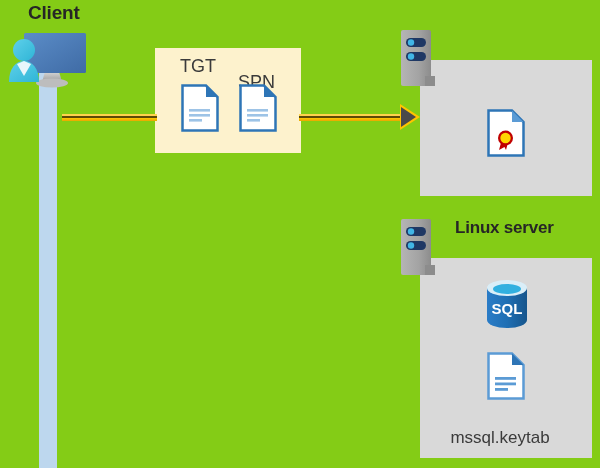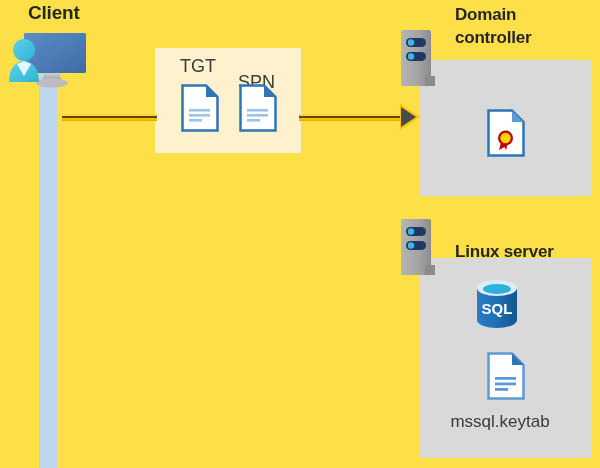--- a/index.html
+++ b/index.html
@@ -7,21 +7,21 @@
     padding: 0;
     background: #ffffff;
   }
   body {
     font-family: "Liberation Sans", sans-serif;
   }
   #canvas {
     position: relative;
     width: 600px;
     height: 468px;
-    background: #fde047;
+    background: #84cc16;
     overflow: hidden;
   }
 
   
   .lifeline {
     position: absolute;
     left: 39px;
     top: 60px;
     width: 18px;
     height: 408px;
@@ -42,21 +42,21 @@
   }
   .title-dc {
     left: 455px;
     top: 3px;
     font-size: 17px;
     line-height: 23px;
     width: 140px;
   }
   .title-linux {
     left: 455px;
-    top: 240px;
+    top: 216px;
     font-size: 17px;
     line-height: 23px;
     width: 145px;
   }
 
   
   .client-icon {
     position: absolute;
     left: 6px;
     top: 28px;
@@ -144,36 +144,36 @@
   
   .cert-icon {
     position: absolute;
     left: 487px;
     top: 109px;
     width: 38px;
     height: 48px;
   }
   .sql-icon {
     position: absolute;
-    left: 472px;
+    left: 482px;
     top: 278px;
     width: 50px;
     height: 54px;
   }
   .keytab-icon {
     position: absolute;
     left: 487px;
     top: 352px;
     width: 38px;
     height: 48px;
   }
   .keytab-label {
     position: absolute;
     left: 420px;
-    top: 412px;
+    top: 428px;
     width: 160px;
     text-align: center;
     font-size: 17px;
     color: #3b3b3b;
   }
 </style>
 </head>
 <body>
 
 <div id="canvas">
@@ -236,21 +236,20 @@
       <rect x="8" y="35" width="13" height="2.6" fill="#9dc3e6"></rect>
     </svg>
   </div>
 
   <div class="arrow-seg arrow-seg-a"></div>
   <div class="arrow-seg arrow-seg-b"></div>
   <div class="arrow-head"></div>
   <div class="arrow-head-inner"></div>
 
   <div class="host-box host-box-dc"></div>
-  <div class="title title-dc">Domain controller</div>
 
   <div class="server-icon server-dc">
     <svg width="34" height="60" viewBox="0 0 34 60" xmlns="http://www.w3.org/2000/svg">
       <defs>
         <linearGradient id="srvGrad1" x1="0" y1="0" x2="1" y2="0">
           <stop offset="0%" stop-color="#b5b5b5"></stop>
           <stop offset="60%" stop-color="#a3a3a3"></stop>
           <stop offset="100%" stop-color="#8c8c8c"></stop>
         </linearGradient>
       </defs>

